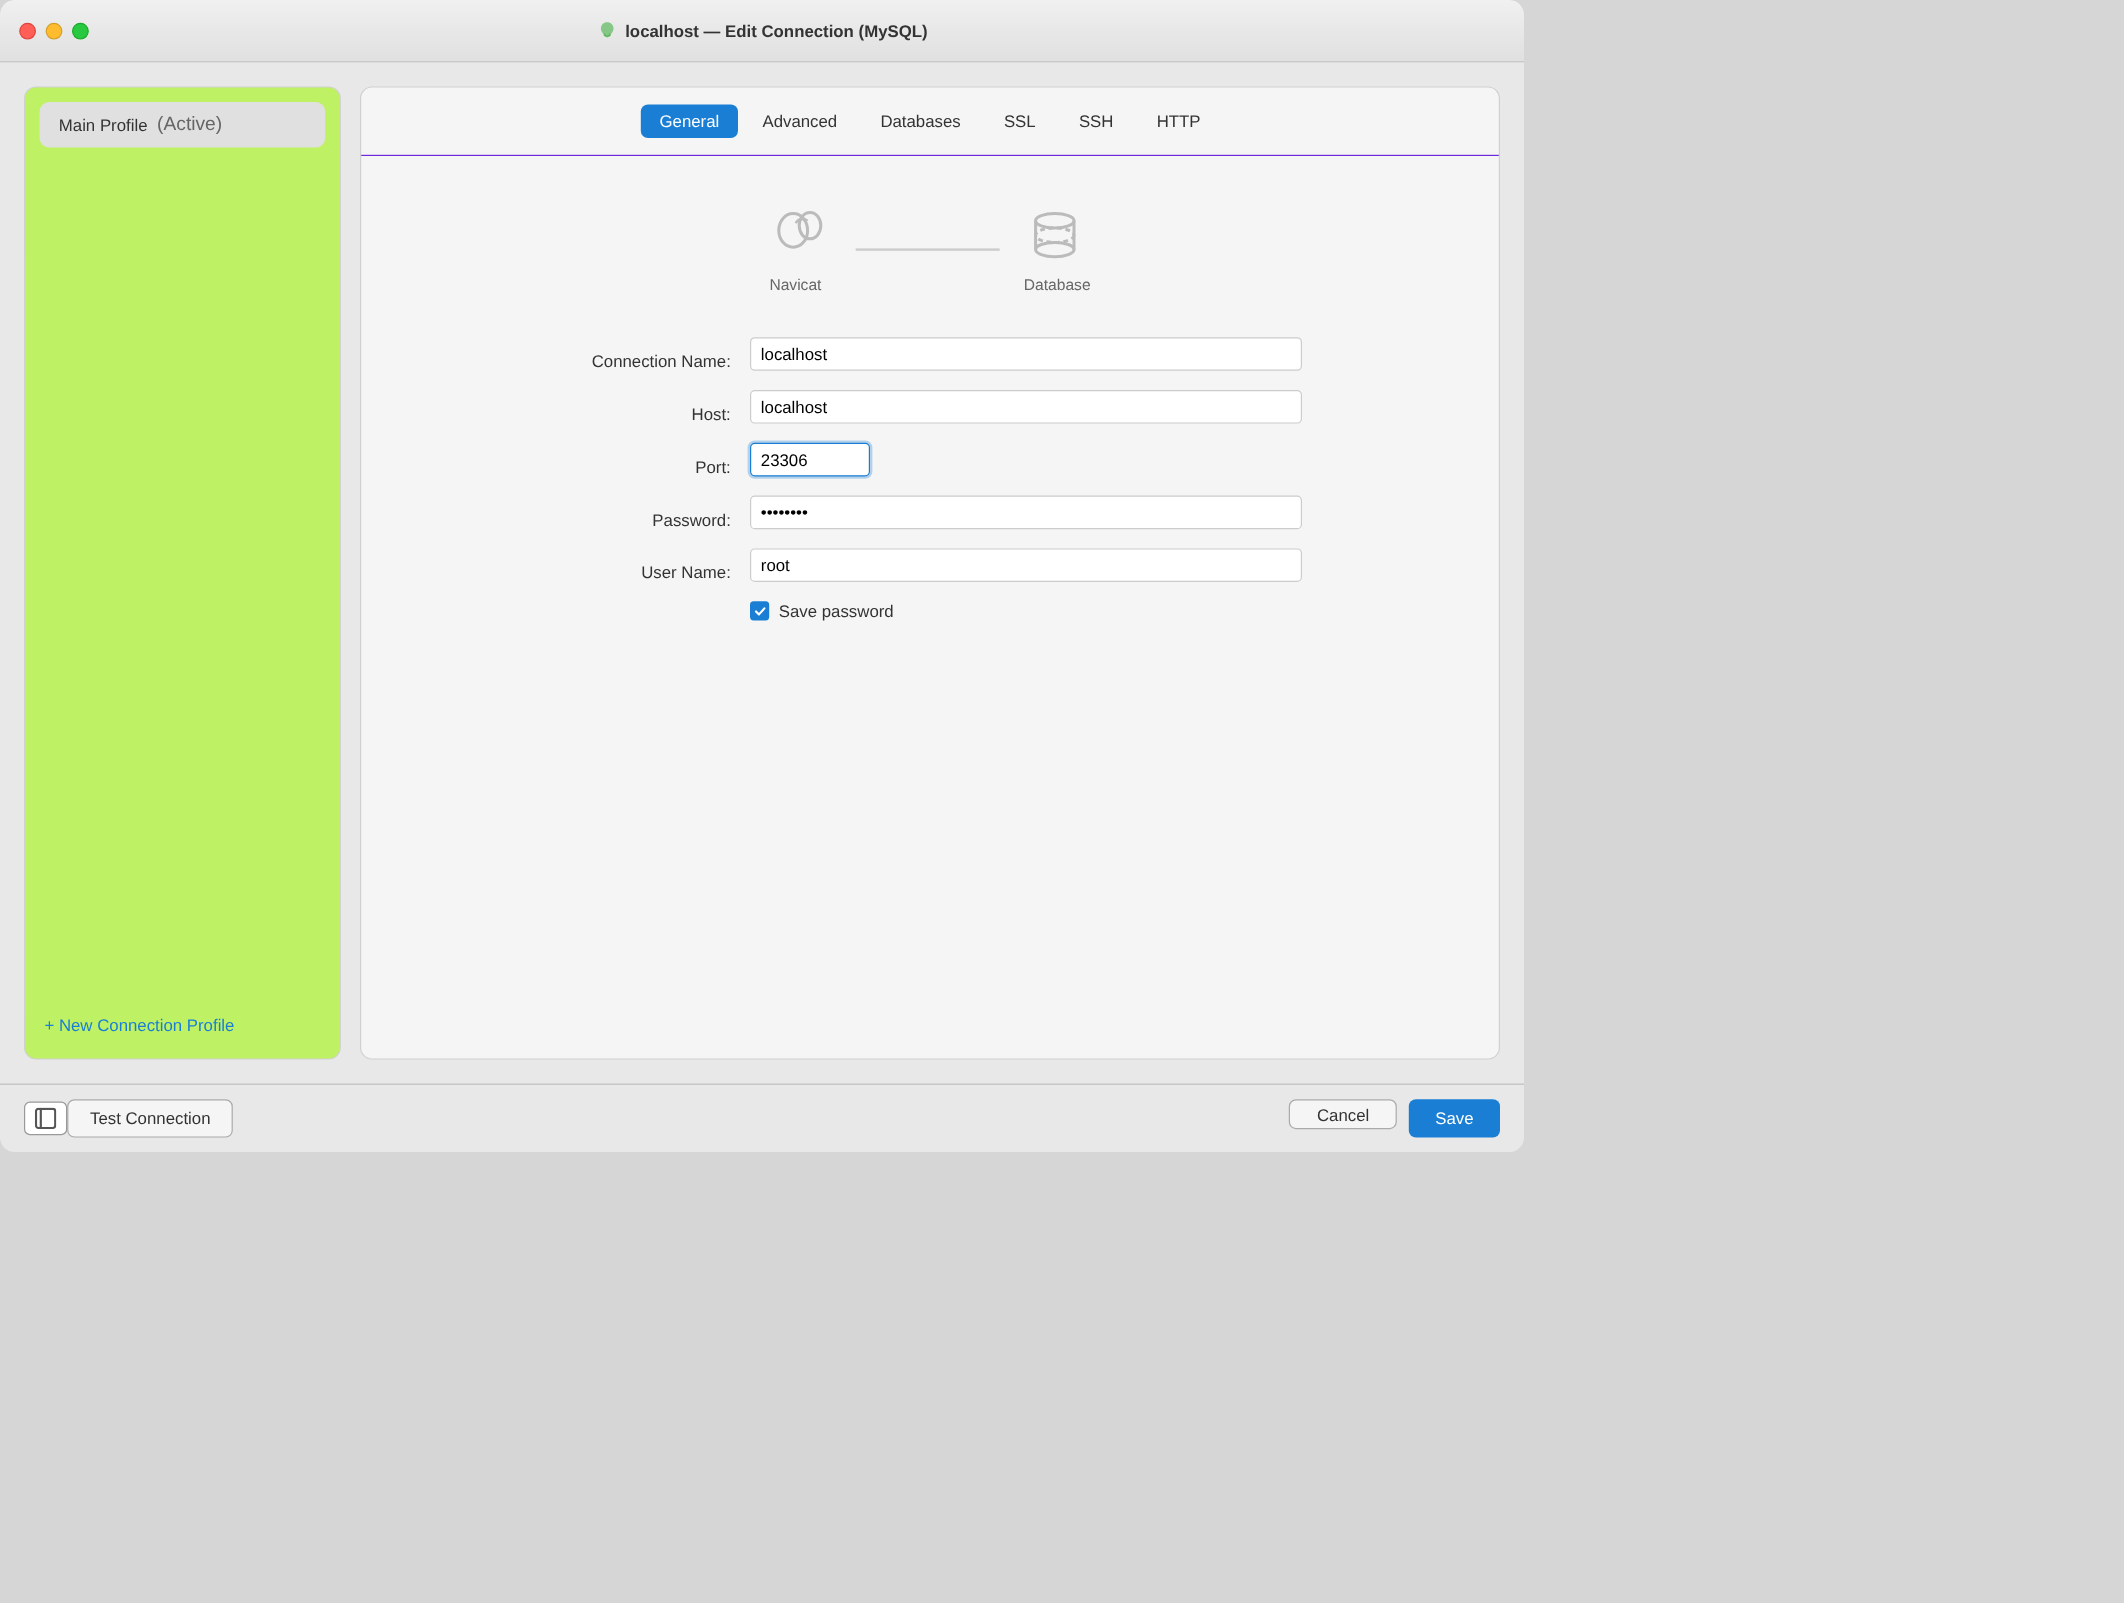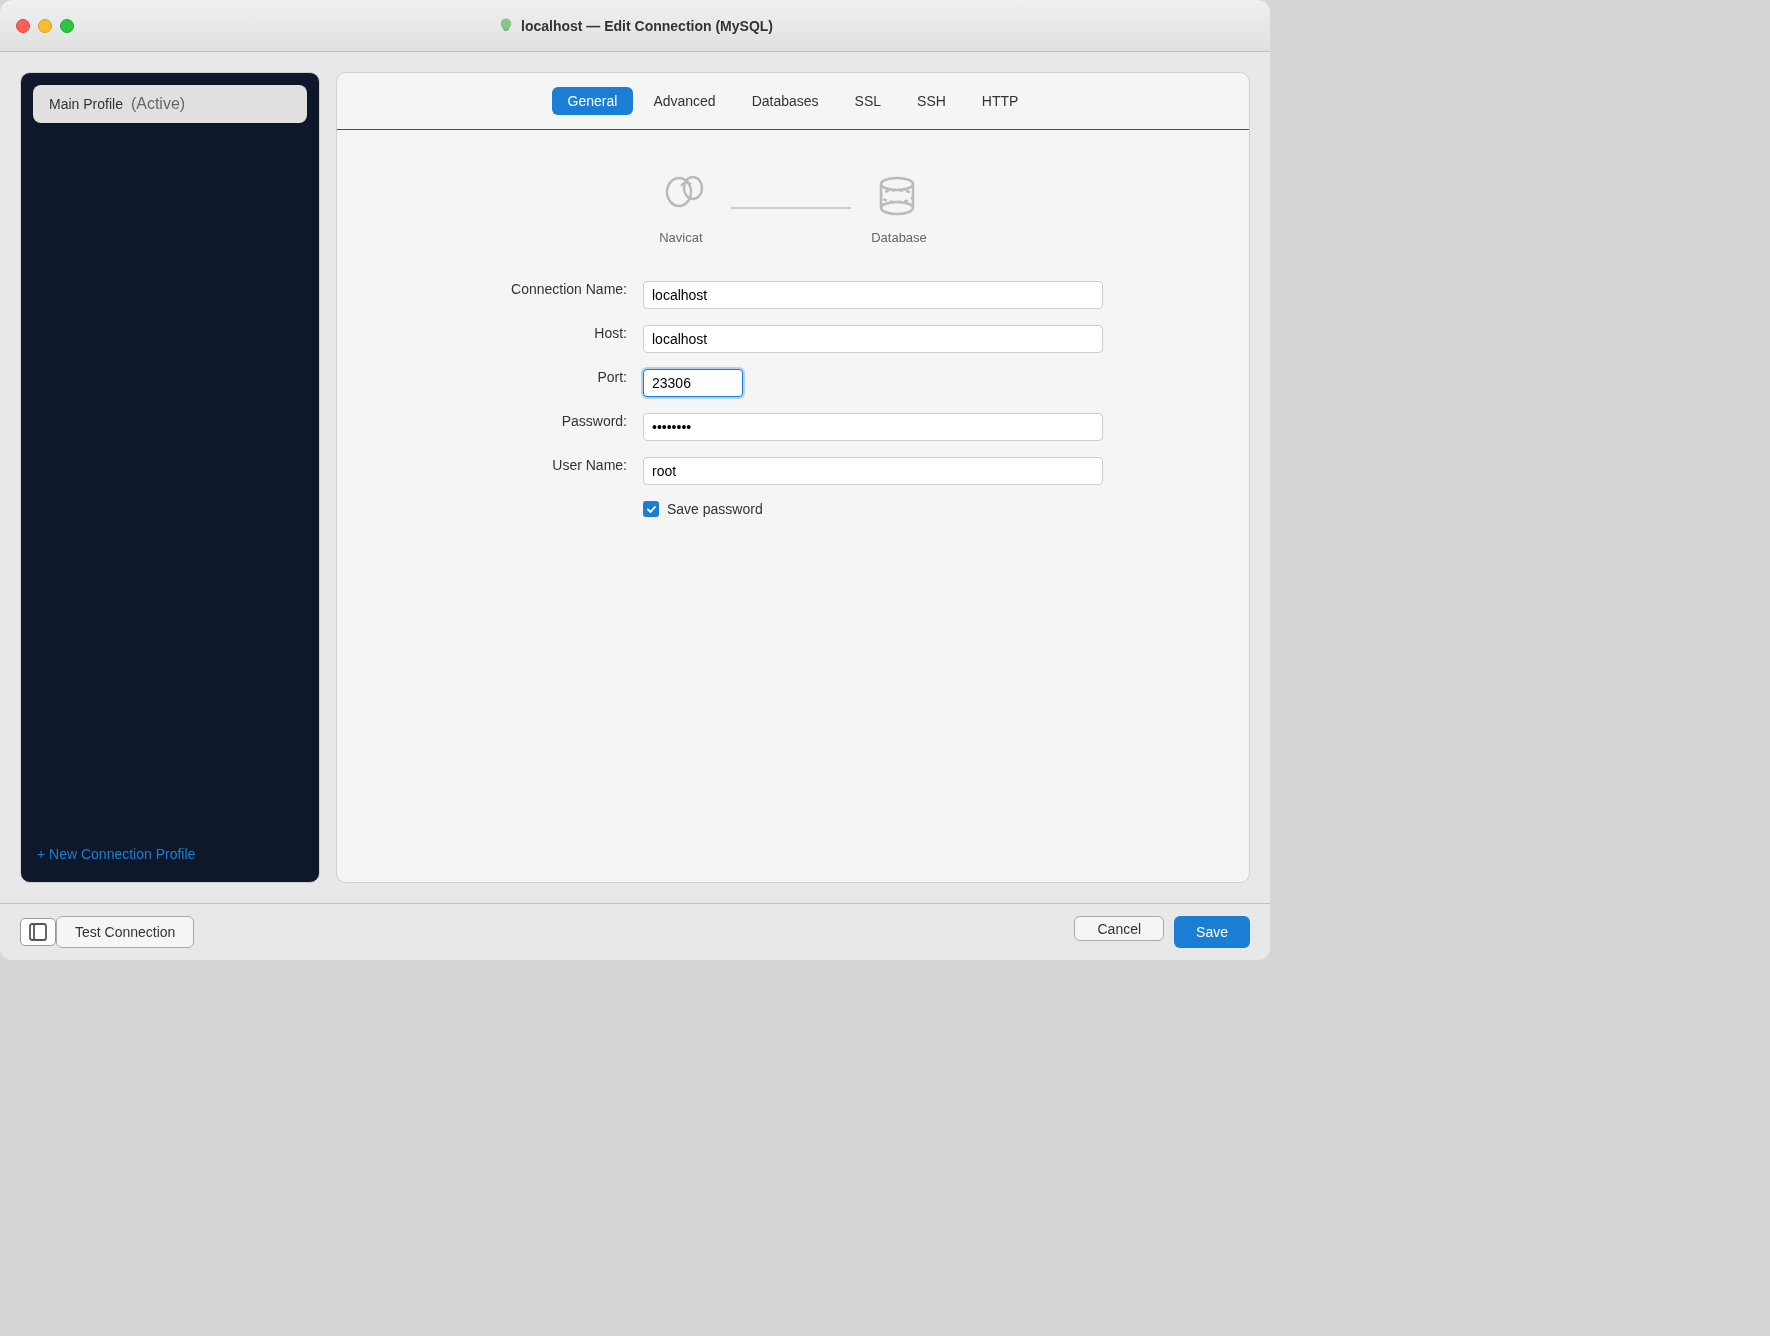--- a/index.html
+++ b/index.html
@@ -60,22 +60,22 @@
     .main-content {
       display: flex;
       flex: 1;
       padding: 20px;
       gap: 16px;
       background: #e8e8e8;
     }
 
     
     .left-panel {
-      width: 300px;
-      background: #0f172a;
+      width: 264px;
+      background: #bef264;
       border-radius: 10px;
       border: 1px solid #d0d0d0;
       display: flex;
       flex-direction: column;
       padding: 12px;
       position: relative;
     }
     .profile-item {
       background: #e0e0e0;
       border-radius: 8px;
@@ -183,21 +183,21 @@
       color: #999;
     }
 
     
     .form-fields {
       width: 100%;
       max-width: 620px;
     }
     .form-row {
       display: flex;
-      align-items: flex-start;
+      align-items: flex-end;
       margin-bottom: 16px;
     }
     .form-label {
       width: 160px;
       text-align: right;
       font-size: 14px;
       color: #333;
       padding-right: 16px;
       flex-shrink: 0;
     }

